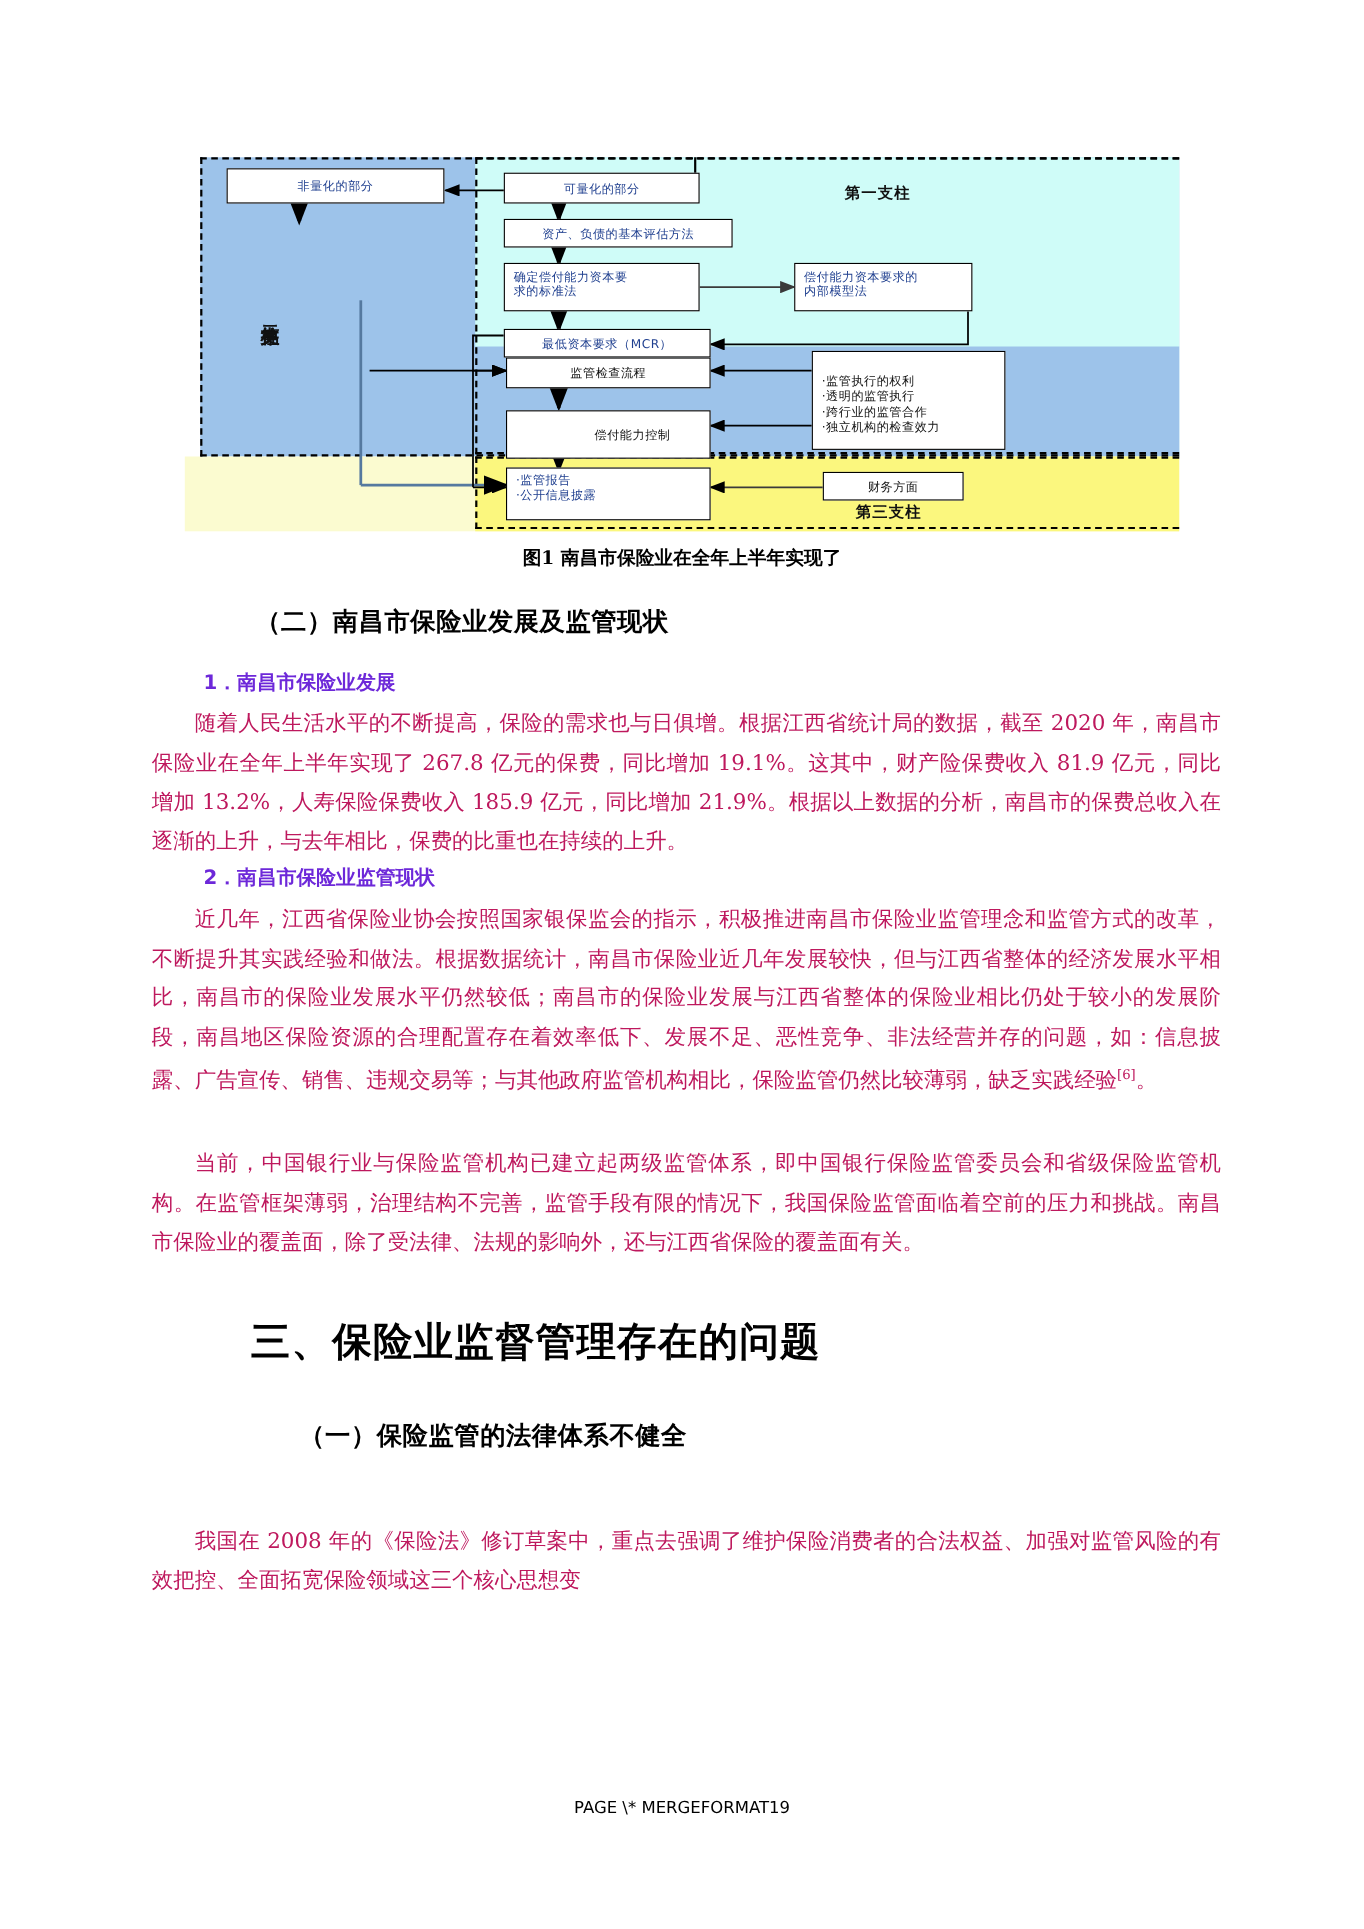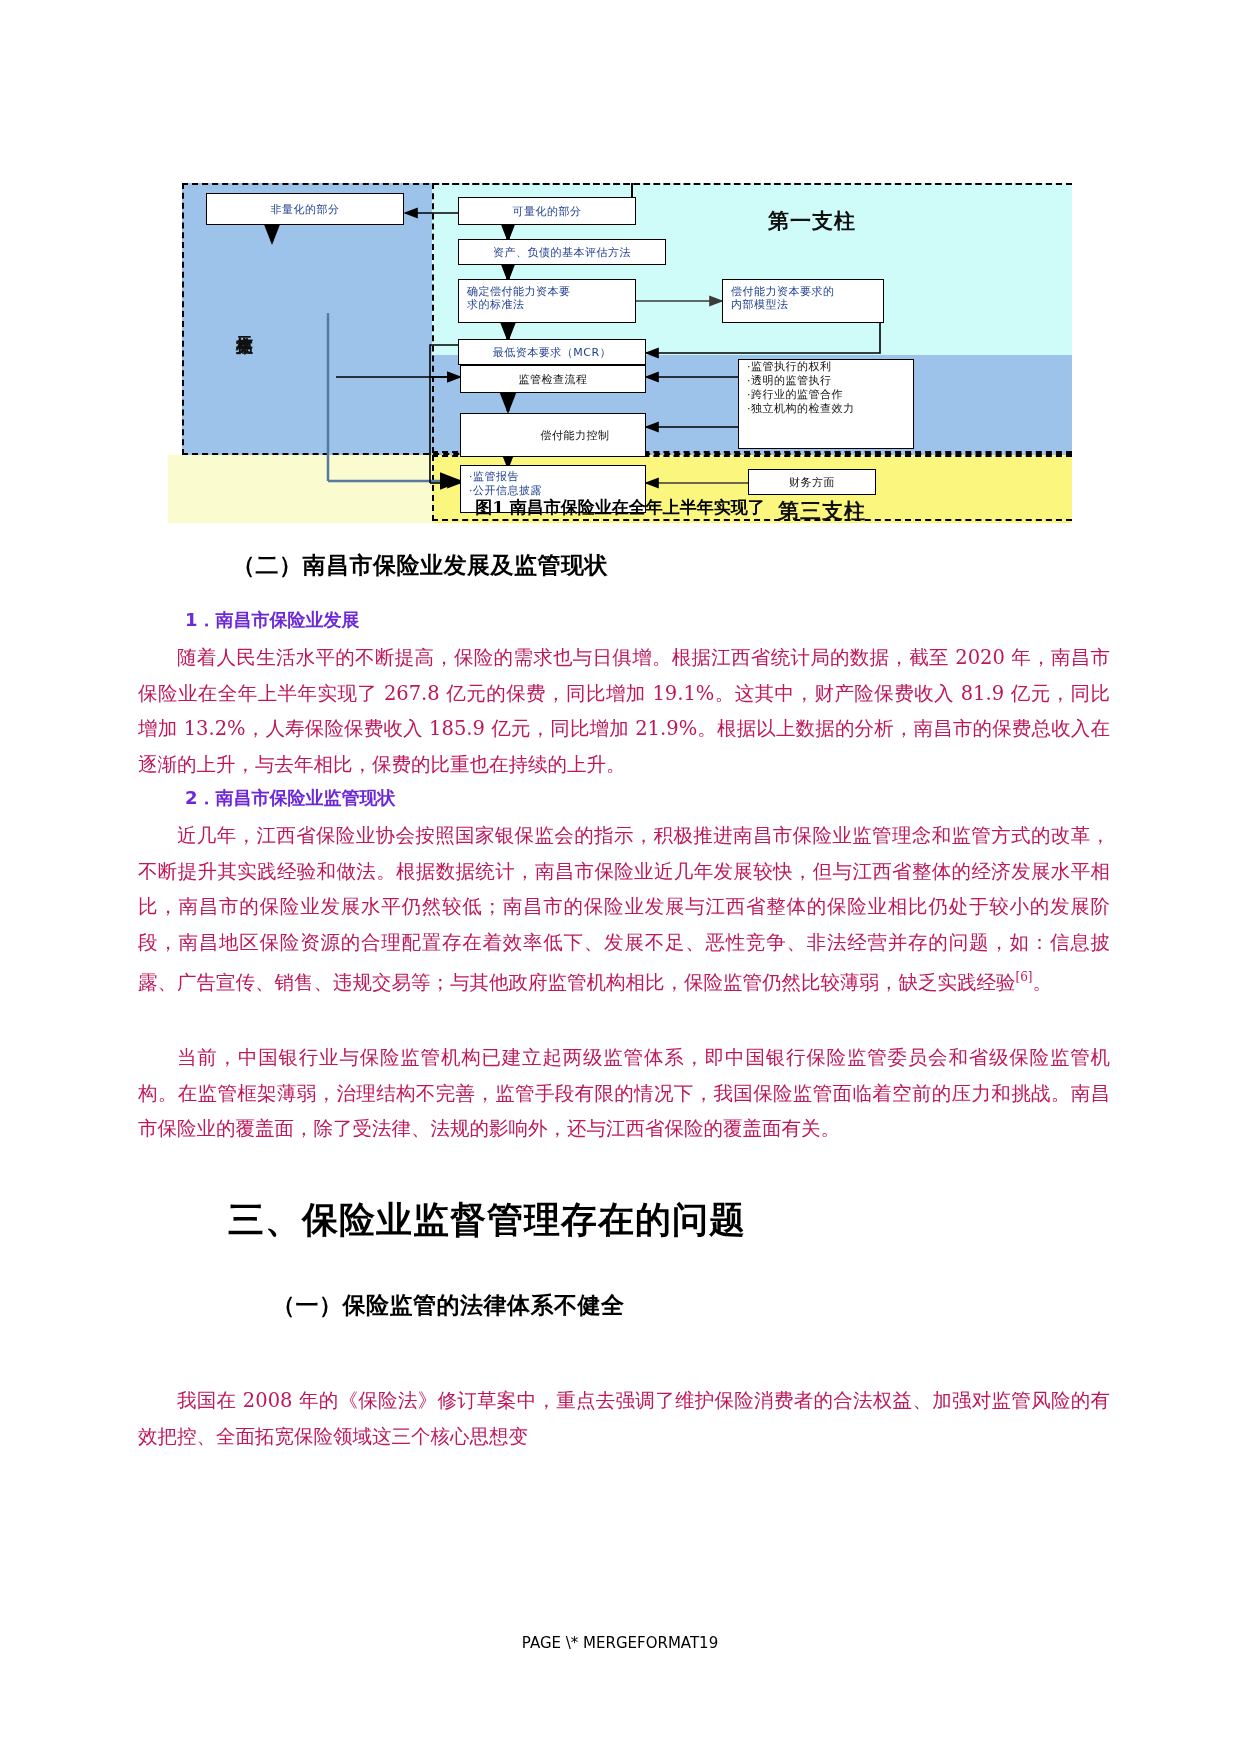--- a/index.html
+++ b/index.html
@@ -20,21 +20,20 @@
   .figure-wrap {
     position: absolute;
     left: 168px;
     top: 143px;
     width: 904px;
     height: 340px;
   }
   .fig-canvas {
     position: absolute;
     inset: 0;
-    margin-top: 40px;
   }
   
   .band-cyan {
     position: absolute;
     left: 264px; top: 0px;
     width: 640px; height: 270px;
     background: #cffcf8;
   }
   .band-blue {
     position: absolute;
@@ -107,21 +106,21 @@
     text-align: left;
     padding-left: 8px;
   }
   .fbox.dark {
     color: #111;
   }
   .pillar-label {
     position: absolute;
     color: #111;
     font-family: "DejaVu Serif", "Liberation Serif", serif;
-    font-size: 21px;
+    font-size: 14px;
     font-weight: 600;
     letter-spacing: 1px;
   }
   .pillar-vert {
     position: absolute;
     color: #111;
     font-family: "DejaVu Serif", "Liberation Serif", serif;
     font-size: 17px;
     font-weight: 600;
     writing-mode: vertical-rl;
@@ -270,21 +269,21 @@
 内部模型法</div>
 
       <div class="fbox" style="left:290px;top:156px;width:188px;height:26px;">最低资本要求（MCR）</div>
 
       <div class="pillar-label" style="left:600px;top:24px;">第一支柱</div>
 
       <div class="fbox dark" style="left:292px;top:182px;width:186px;height:28px;">监管检查流程</div>
 
       <div class="fbox dark" style="left:292px;top:230px;width:186px;height:44px;padding-left:48px;">偿付能力控制</div>
 
-      <div class="fbox left-align dark" style="left:570px;top:176px;width:176px;height:90px;white-space:pre-line;align-items:flex-start;padding-top:0;line-height:14px;">·监管执行的权利
+      <div class="fbox left-align dark" style="left:570px;top:176px;width:176px;height:90px;white-space:pre-line;align-items:flex-start;padding-top:20px;line-height:14px;">·监管执行的权利
 ·透明的监管执行
 ·跨行业的监管合作
 ·独立机构的检查效力</div>
 
       <div class="fbox left-align" style="left:292px;top:282px;width:186px;height:48px;white-space:pre-line;align-items:flex-start;padding-top:4px;line-height:14px;">·监管报告
 ·公开信息披露</div>
 
       <div class="fbox dark" style="left:580px;top:286px;width:128px;height:26px;">财务方面</div>
 
       <div class="pillar-label" style="left:610px;top:314px;">第三支柱</div>

